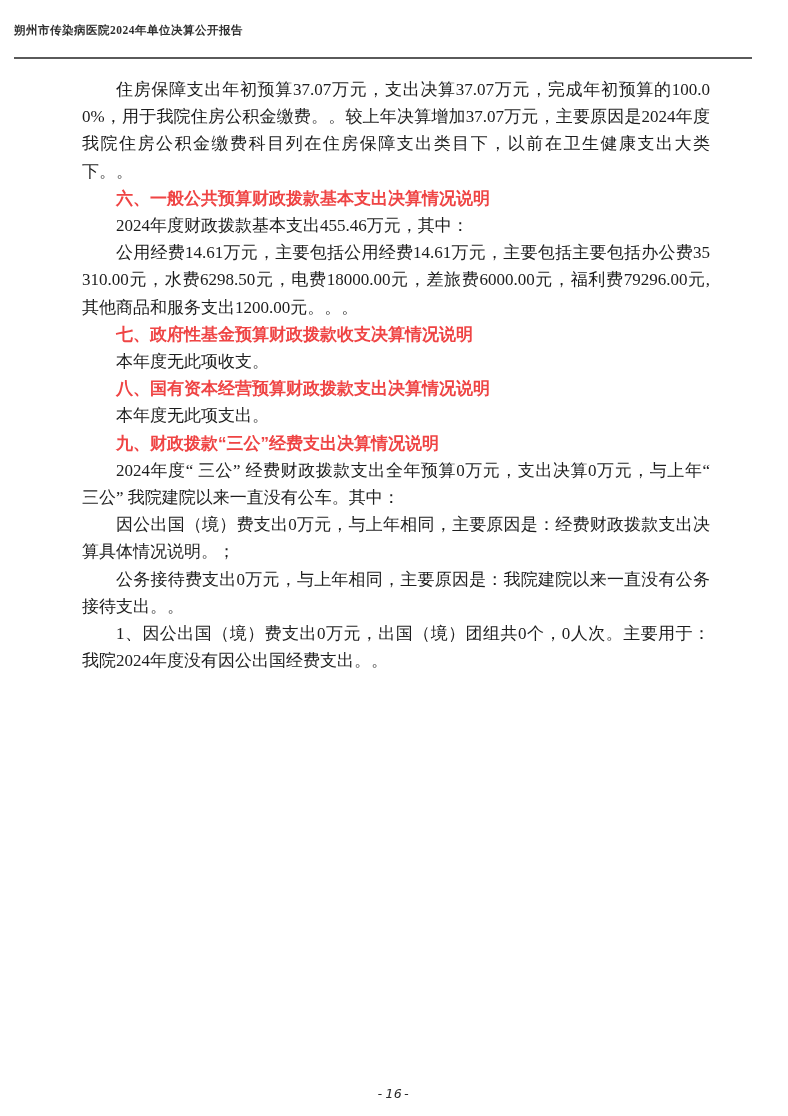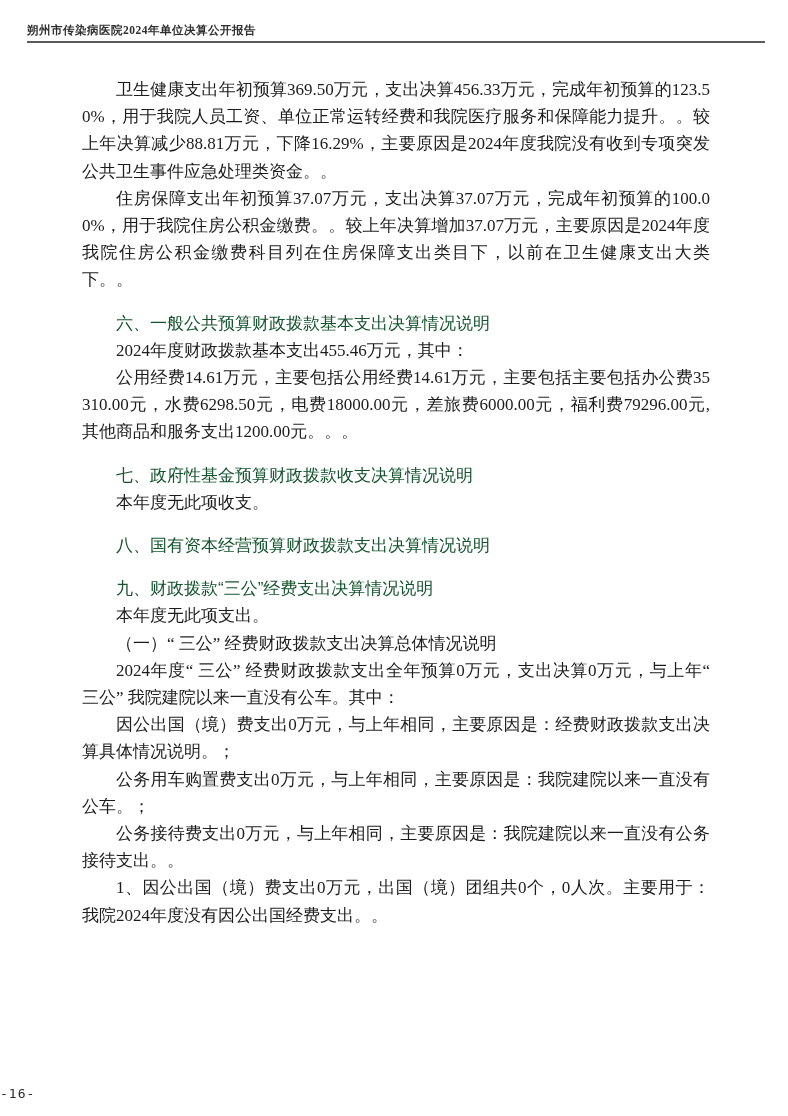--- a/index.html
+++ b/index.html
@@ -11,24 +11,24 @@
     position: relative;
     width: 788px;
     height: 1116px;
     background: #ffffff;
     overflow: hidden;
     font-family: "Liberation Serif", "DejaVu Serif", serif;
     color: #1c1c1c;
   }
   .doc-header {
     position: absolute;
-    left: 27px;
+    left: 14px;
     top: 20px;
     width: 738px;
-    padding-bottom: 3px;
+    padding-bottom: 19px;
     border-bottom: 2px solid #5a5a5a;
   }
   .doc-header-text {
     font-size: 11.5px;
     font-weight: 700;
     color: #2e2e2e;
     letter-spacing: 0.5px;
   }
   .content {
     position: absolute;
@@ -41,61 +41,58 @@
     font-size: 17px;
     line-height: 27.2px;
     text-indent: 2em;
     text-align: justify;
     text-justify: inter-ideograph;
     word-break: break-all;
     color: #1c1c1c;
   }
   .para.heading {
     font-family: "Liberation Sans", "DejaVu Sans", sans-serif;
-    font-weight: 400;
-    color: #14532d;
-    margin-top: 16px;
+    font-weight: 700;
+    color: #ef4444;
   }
   .footer {
     position: absolute;
     left: 0;
     top: 1084px;
     width: 100%;
-    text-align: left;
+    text-align: center;
+    font-style: italic;
   }
   .page-number {
     font-size: 13px;
     font-family: "DejaVu Sans Mono", "Liberation Mono", monospace;
     color: #2a2a2a;
     letter-spacing: 1px;
   }
 </style>
 </head>
 <body>
 
 <div class="page">
   <div class="doc-header">
     <span class="doc-header-text">朔州市传染病医院2024年单位决算公开报告</span>
   </div>
 
   <div class="content">
-      <p class="para">卫生健康支出年初预算369.50万元，支出决算456.33万元，完成年初预算的123.50%，用于我院人员工资、单位正常运转经费和我院医疗服务和保障能力提升。。较上年决算减少88.81万元，下降16.29%，主要原因是2024年度我院没有收到专项突发公共卫生事件应急处理类资金。。</p>
       <p class="para">住房保障支出年初预算37.07万元，支出决算37.07万元，完成年初预算的100.00%，用于我院住房公积金缴费。。较上年决算增加37.07万元，主要原因是2024年度我院住房公积金缴费科目列在住房保障支出类目下，以前在卫生健康支出大类下。。</p>
       <p class="para heading">六、一般公共预算财政拨款基本支出决算情况说明</p>
       <p class="para">2024年度财政拨款基本支出455.46万元，其中：</p>
       <p class="para">公用经费14.61万元，主要包括公用经费14.61万元，主要包括主要包括办公费35310.00元，水费6298.50元，电费18000.00元，差旅费6000.00元，福利费79296.00元,其他商品和服务支出1200.00元。。。</p>
       <p class="para heading">七、政府性基金预算财政拨款收支决算情况说明</p>
       <p class="para">本年度无此项收支。</p>
       <p class="para heading">八、国有资本经营预算财政拨款支出决算情况说明</p>
+      <p class="para">本年度无此项支出。</p>
       <p class="para heading">九、财政拨款“三公”经费支出决算情况说明</p>
-      <p class="para">本年度无此项支出。</p>
-      <p class="para">（一）“ 三公” 经费财政拨款支出决算总体情况说明</p>
       <p class="para">2024年度“ 三公” 经费财政拨款支出全年预算0万元，支出决算0万元，与上年“ 三公” 我院建院以来一直没有公车。其中：</p>
       <p class="para">因公出国（境）费支出0万元，与上年相同，主要原因是：经费财政拨款支出决算具体情况说明。；</p>
-      <p class="para">公务用车购置费支出0万元，与上年相同，主要原因是：我院建院以来一直没有公车。；</p>
       <p class="para">公务接待费支出0万元，与上年相同，主要原因是：我院建院以来一直没有公务接待支出。。</p>
       <p class="para">1、因公出国（境）费支出0万元，出国（境）团组共0个，0人次。主要用于：我院2024年度没有因公出国经费支出。。</p>
     </div>
 
   <div class="footer">
     <span class="page-number">-16-</span>
   </div>
 </div>
 
 </body></html>

